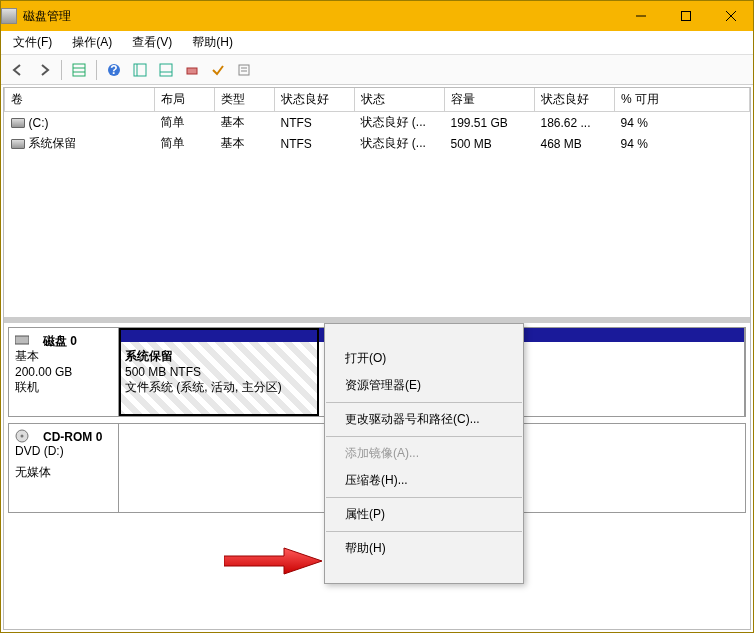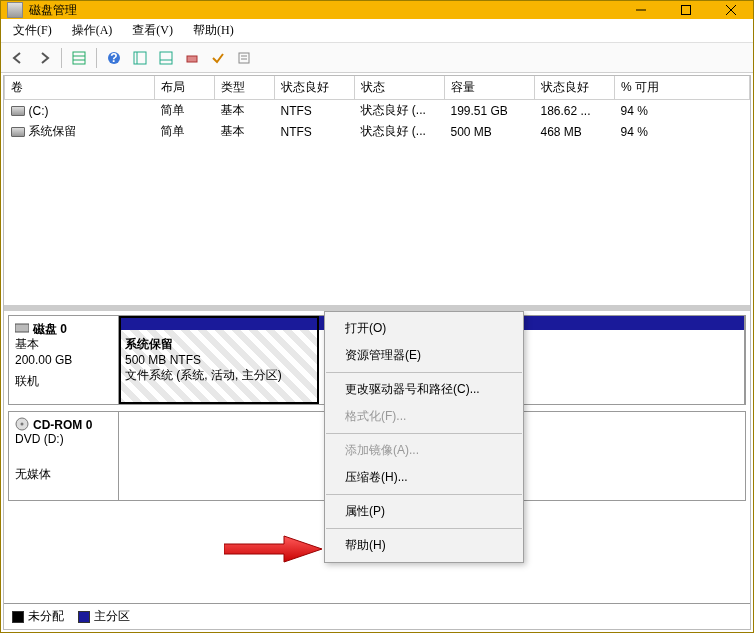--- a/index.html
+++ b/index.html
@@ -1,49 +1,49 @@
 <!DOCTYPE html>
 <html><head>
 <meta charset="utf-8">
 <style>
 * { box-sizing: border-box; margin: 0; padding: 0; font-family: "Microsoft YaHei", "Segoe UI", sans-serif; font-size: 12px; }
 body { background: #f0f0f0; width: 754px; height: 633px; overflow: hidden; }
 .window { width: 754px; height: 633px; background: #fff; border: 1px solid #9a7c00; display: flex; flex-direction: column; }
-.titlebar { height: 18px; background: #f7b500; display: flex; align-items: center; padding-left: 6px; }
+.titlebar { height: 30px; background: #f7b500; display: flex; align-items: center; }
 .titlebar .title-icon { width: 16px; height: 16px; background: linear-gradient(#e0e0e0,#9a9a9a); border:1px solid #888; margin-right: 6px; }
 .titlebar .title-text { flex: 0 0 auto; color: #000; }
 .titlebar .spacer { flex: 1; }
 .winbtn { width: 45px; height: 30px; display: flex; align-items: center; justify-content: center; color: #000; }
 .menubar { height: 24px; display: flex; align-items: center; padding: 0 6px; gap: 8px; background: #fff; border-bottom: 1px solid #e0e0e0; }
-.menu-item { padding: 2px 6px; font-family: Liberation Serif, serif; }
+.menu-item { padding: 2px 6px; }
 .toolbar { height: 30px; display: flex; align-items: center; gap: 4px; padding: 0 6px; border-bottom: 1px solid #d0d0d0; background: #fafafa; }
 .tbtn { width: 22px; height: 22px; display:flex; align-items:center; justify-content:center; border:1px solid transparent; }
 .tbtn svg { display:block; }
 .vsep { width:1px; height:20px; background:#c0c0c0; margin:0 2px; }
 .content { flex: 1; display: flex; flex-direction: column; border: 1px solid #bbb; margin: 2px; }
 .table-area { flex: 0 0 235px; overflow:auto; border-bottom: 6px solid #ccc; }
 table.vol { width: 100%; border-collapse: collapse; }
 table.vol th { text-align: left; font-weight: normal; background: #fff; border: 1px solid #d0d0d0; border-top:none; padding: 3px 6px; position: sticky; top:0; }
 table.vol td { padding: 2px 6px; white-space: nowrap; }
 .disk-icon { display:inline-block; width:14px; height:10px; background:linear-gradient(#ddd,#999); border:1px solid #666; border-radius:1px; margin-right:4px; vertical-align:middle; }
 .graphic-area { flex: 1; overflow: auto; padding: 4px; position: relative; }
 .disk-row { display:flex; border:1px solid #999; margin-bottom: 6px; background:#fff; min-height:90px; }
 .disk-head { width: 110px; border-right:1px solid #999; padding:6px; }
-.disk-head .hd-top { height:14px; display:flex; align-items:center; gap:4px; font-weight:bold; }
+.disk-head .hd-top { height:14px; display:flex; align-items:center; gap:14px; font-weight:bold; }
 .disk-body { flex:1; display:flex; }
 .part { border-right:1px solid #999; display:flex; flex-direction:column; }
 .part .bar { height:14px; background:#1a1a9a; }
 .part .body { flex:1; padding:6px; }
 .part.selected .body { background: repeating-linear-gradient(45deg,#e8e8e8 0 6px,#fff 6px 12px); }
 .part.selected { outline:2px solid #000; outline-offset:-2px; }
 .legend { height:26px; border-top:1px solid #999; display:flex; align-items:center; gap:14px; padding:0 8px; background:#fff; }
 .lg-sw { width:12px; height:12px; border:1px solid #333; display:inline-block; margin-right:4px; vertical-align:middle; }
 .lg-black { background:#000; }
 .lg-blue { background:#1a1a9a; }
-.ctx { position:absolute; background:#f2f2f2; border:1px solid #a0a0a0; box-shadow:2px 2px 6px rgba(0,0,0,0.25); padding:3px 0; min-width:200px; z-index:10; }
+.ctx { position:absolute; background:#f2f2f2; border:1px solid #a0a0a0; box-shadow:2px 2px 6px rgba(0,0,0,0.25); padding:21px 0; min-width:200px; z-index:10; }
 .ctx .ci { padding:5px 20px; color:#000; white-space:nowrap; }
 .ctx .ci.disabled { color:#999; }
 .ctx hr { border:none; border-top:1px solid #c0c0c0; margin:3px 1px; }
 .arrow { position:absolute; z-index:9; }
 </style>
 </head>
 <body>
 
 <div class="window">
   <div class="titlebar">
@@ -177,21 +177,21 @@
           <div class="disk-row">
             <div class="disk-head">
               <div class="hd-top">
                 <span><svg width="14" height="12">
                     <rect x="0" y="2" width="14" height="8" fill="#bbb" stroke="#555"></rect>
                   </svg></span>
                 <span>磁盘 0</span>
               </div>
               <div>基本</div>
               <div>200.00 GB</div>
-              <div style="margin-top:6px">联机</div>
+              <div style="">联机</div>
             </div>
             <div class="disk-body">
               <div class="part selected" style="flex: 0 0 200px;">
                 <div class="bar"></div>
                 <div class="body">
                   <div style="font-weight:bold">系统保留</div>
                   <div>500 MB NTFS</div>
                   <div>文件系统 (系统, 活动, 主分区)</div>
                 </div>
               </div>
@@ -209,50 +209,45 @@
             <div class="disk-head">
               <div class="hd-top">
                 <span><svg width="14" height="14">
                     <circle cx="7" cy="7" r="6" fill="#ddd" stroke="#777"></circle>
                     <circle cx="7" cy="7" r="1.5" fill="#777"></circle>
                   </svg></span>
                 <span>CD-ROM 0</span>
               </div>
               <div>DVD (D:)</div>
               <div></div>
-              <div style="margin-top:20px">无媒体</div>
+              <div style="margin-top:6px">无媒体</div>
             </div>
             <div class="disk-body" style="min-height: 80px;"></div>
           </div>
         </div>
 
       <div class="ctx" style="left:320px; top:0px;">
         <div class="ci">打开(O)</div>
         <div class="ci">资源管理器(E)</div>
         <hr>
         <div class="ci">更改驱动器号和路径(C)...</div>
-        <div class="ci disabled">格式化(F)...</div>
         <hr>
         <div class="ci disabled">添加镜像(A)...</div>
         <div class="ci">压缩卷(H)...</div>
         <hr>
         <div class="ci">属性(P)</div>
         <hr>
         <div class="ci">帮助(H)</div>
       </div>
 
       <svg class="arrow" style="left:220px; top:223px;" width="100" height="30">
         <defs>
             <linearGradient id="ag" x1="0" y1="0" x2="0" y2="1">
               <stop offset="0" stop-color="#ff5a5a"></stop>
               <stop offset="1" stop-color="#c80000"></stop>
             </linearGradient>
           </defs>
         <polygon points="0,10 60,10 60,2 98,15 60,28 60,20 0,20" fill="url(#ag)" stroke="#900"></polygon>
       </svg>
     </div>
 
-    <div class="legend">
-      <span><span class="lg-sw lg-black"></span><span>未分配</span></span>
-      <span><span class="lg-sw lg-blue"></span><span>主分区</span></span>
-    </div>
   </div>
 </div>
 
 </body></html>

